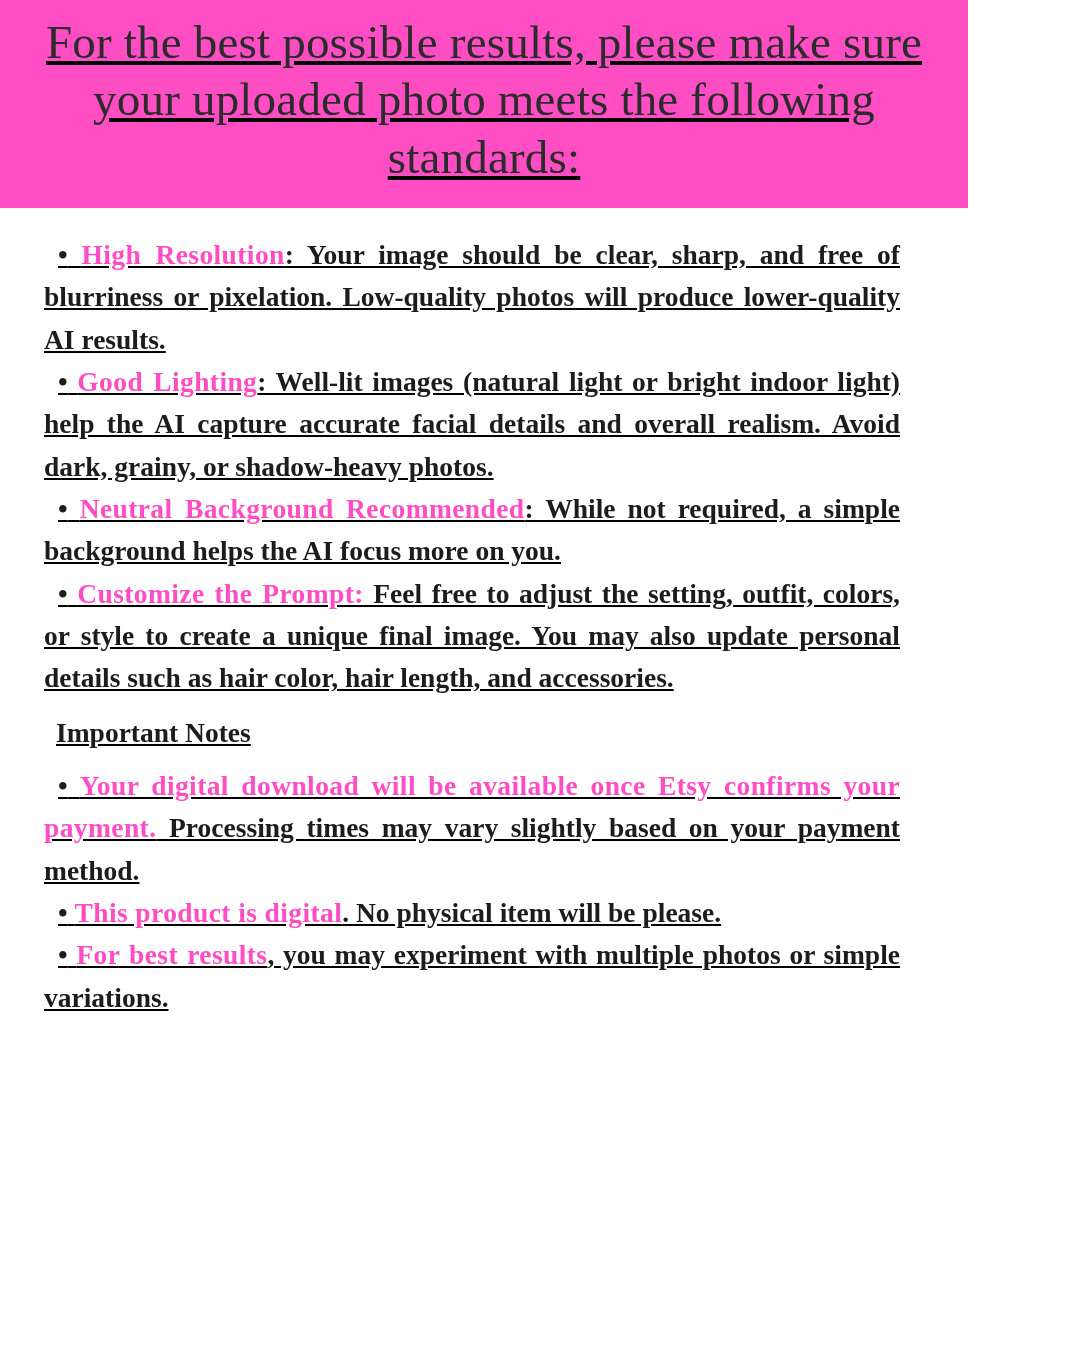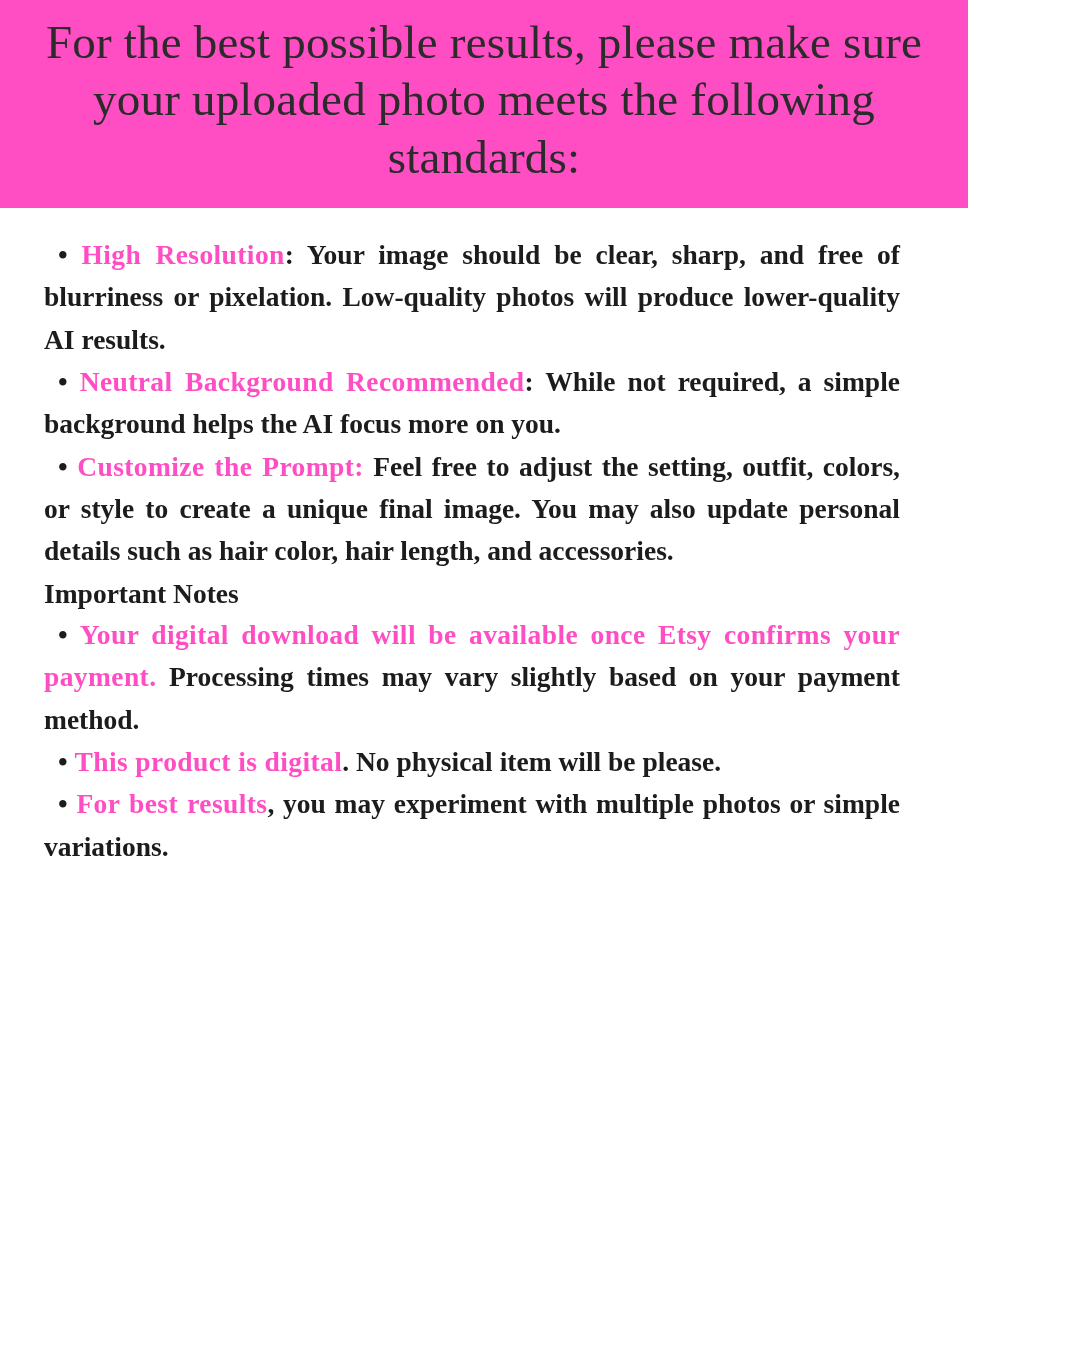--- a/index.html
+++ b/index.html
@@ -11,20 +11,21 @@
     height: 1350px;
     background: #ffffff;
     font-family: "Liberation Serif", serif;
     overflow: hidden;
   }
   .page {
     position: relative;
     width: 968px;
     height: 1350px;
     background: #ffffff;
+    text-decoration: underline;
   }
   .header-band {
     background: #ff4dc4;
     width: 100%;
     padding: 14px 40px 22px 40px;
     box-sizing: border-box;
     text-align: center;
   }
   .header-title {
     font-family: "Liberation Serif", serif;
@@ -57,40 +58,44 @@
     color: #ff4dc4;
     font-weight: bold;
     letter-spacing: 0.4px;
   }
   .plain-note {
     font-family: "Liberation Serif", serif;
     font-size: 27.5px;
     line-height: 1.5;
     color: #1c1c1c;
     font-weight: bold;
-    margin: 0;
+    margin: 12px;
     text-align: left;
   }
 </style>
 </head>
 <body>
 
 <div class="page">
 
   <div class="header-band">
     <h1 class="header-title">For the best possible results, please make sure your uploaded photo meets the following standards:</h1>
   </div>
 
   <div class="content">
 
     <p class="bullet-p">
       <span class="dot">•</span>
       <span class="kw">High Resolution</span><span>: Your image should be clear, sharp, and free of blurriness or pixelation. Low-quality photos will produce lower-quality AI results.</span>
     </p>
 
+    <p class="bullet-p">
+      <span class="dot">•</span>
+      <span class="kw">Good Lighting</span><span>: Well-lit images (natural light or bright indoor light) help the AI capture accurate facial details and overall realism. Avoid dark, grainy, or shadow-heavy photos.</span>
+    </p>
 
 
 
     <p class="bullet-p">
       <span class="dot">•</span>
       <span class="kw">Neutral Background Recommended</span><span>: While not required, a simple background helps the AI focus more on you.</span>
     </p>
 
     <p class="bullet-p">
       <span class="dot">•</span>

